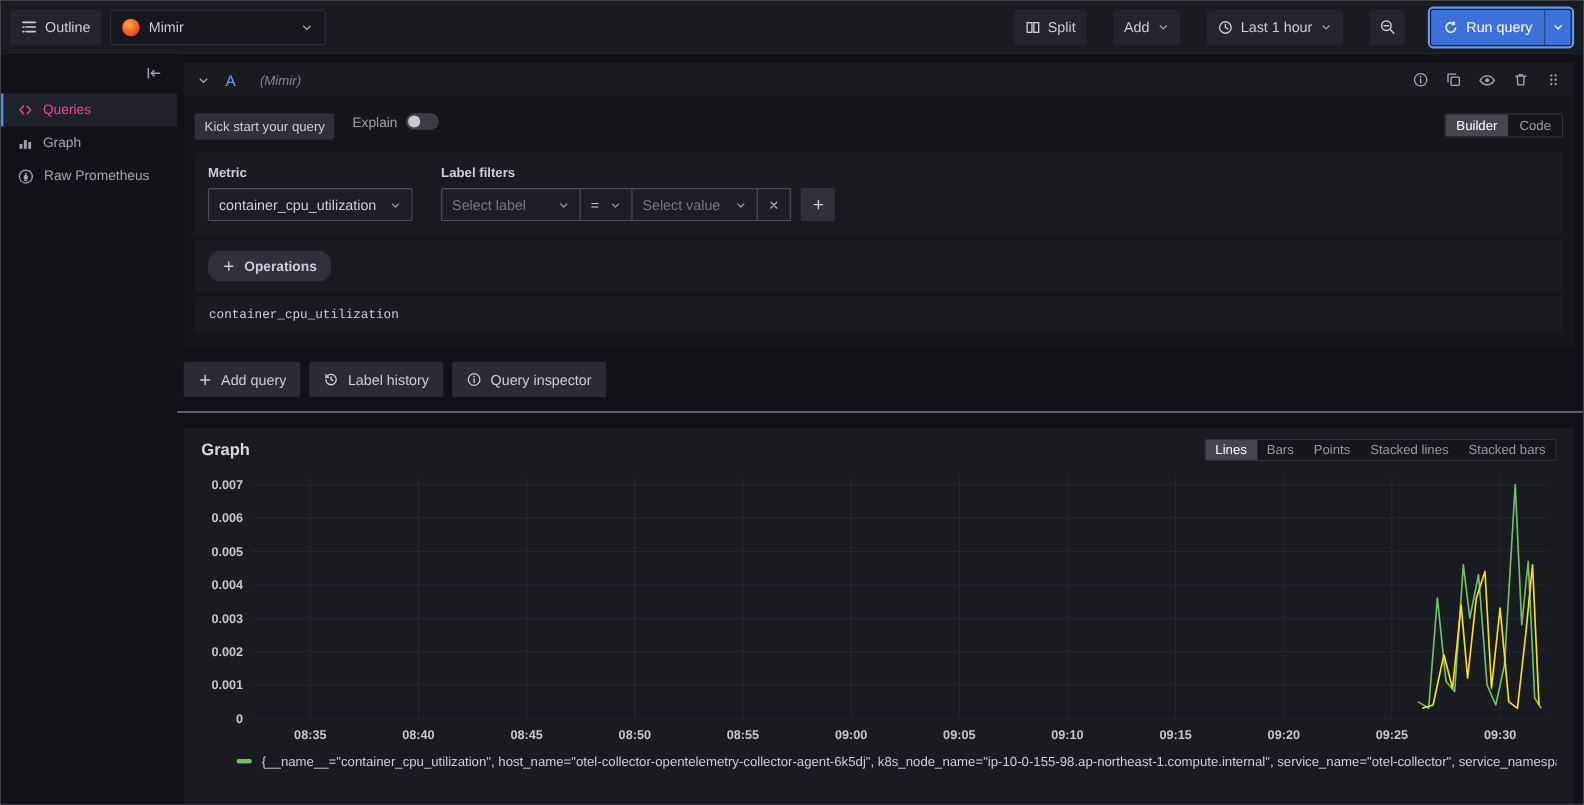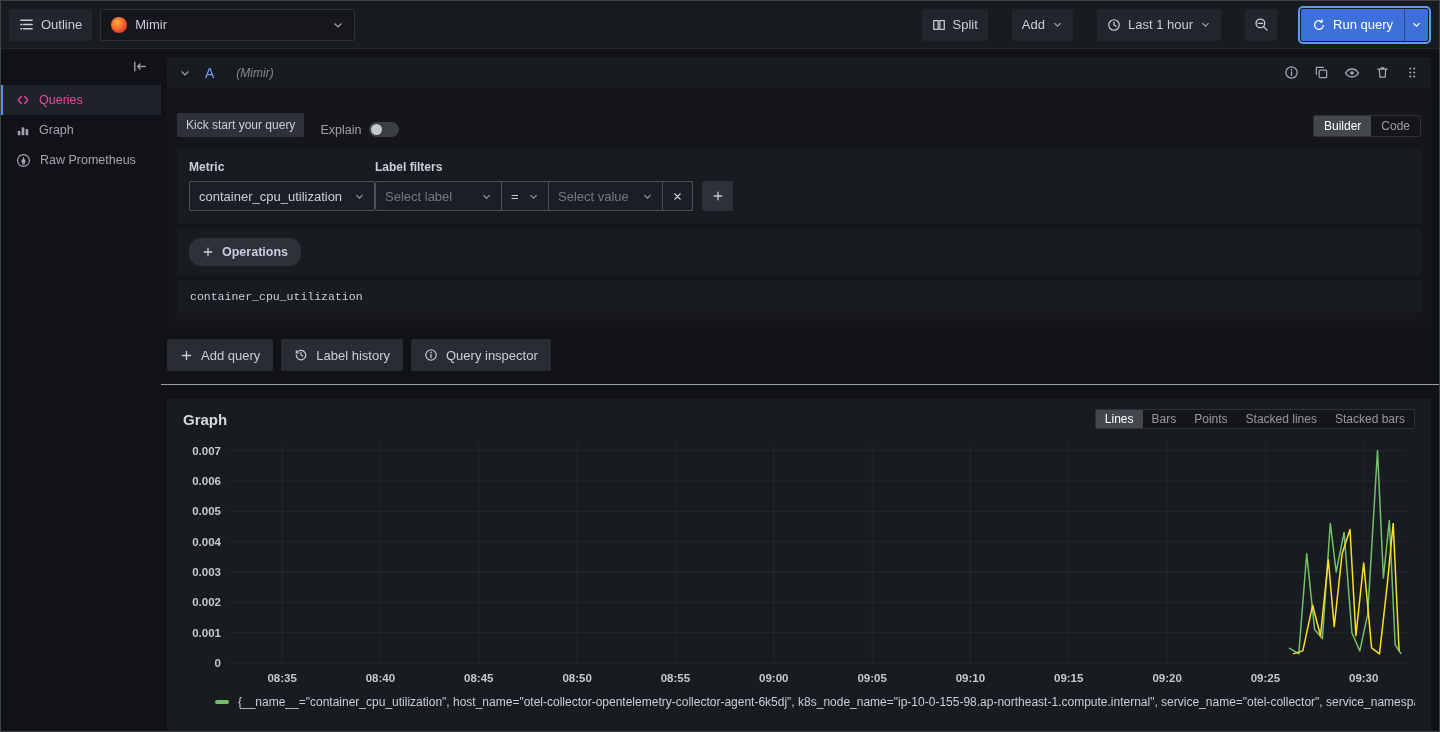--- a/index.html
+++ b/index.html
@@ -12,21 +12,21 @@
   .icon{display:inline-flex;align-items:center;justify-content:center;line-height:0}
   svg{display:block}
 
   
   .topbar{height:48px;background:#181b1f;display:flex;align-items:center;gap:8px;
     padding:0 8px;border-bottom:1px solid #24262c}
   .tb-btn{display:inline-flex;align-items:center;gap:7px;height:32px;padding:0 10px;
     background:#22252b;border:none;border-radius:2px;color:#ccccdc;font-size:13px;
     font-weight:500;cursor:pointer;font-family:inherit}
   .icon-btn{width:32px;padding:0;justify-content:center}
-  .ds-picker{display:flex;align-items:center;gap:8px;height:32px;width:255px;padding:0 10px;
+  .ds-picker{display:flex;align-items:center;gap:8px;height:32px;width:196px;padding:0 10px;
     background:#15171c;border:1px solid #2d3037;border-radius:2px;cursor:pointer}
   .ds-picker .grow{flex:1;font-weight:500}
   .mimir-logo{width:16px;height:16px;border-radius:50%;
     background:radial-gradient(circle at 40% 35%,#ffb03c 0%,#f1562e 55%,#c62e24 100%)}
   .tb-right{margin-left:auto;display:flex;gap:24px}
   .run-split{display:flex;border-radius:2px;outline:2px solid #5e9bf7;outline-offset:1px;margin-right:3px}
   .run-main{display:flex;align-items:center;gap:7px;height:32px;padding:0 11px;
     background:#3d71d9;color:#fff;border:none;border-radius:2px 0 0 2px;font-weight:500;
     font-size:13px;cursor:pointer;font-family:inherit}
   .run-caret{width:24px;height:32px;display:flex;align-items:center;justify-content:center;
@@ -44,34 +44,34 @@
 
   
   .main{position:absolute;top:48px;left:160px;right:0;bottom:0;overflow:hidden}
   .query-wrap{margin:8px 8px 0 6px}
   .q-header{height:31px;background:#181b1f;display:flex;align-items:center;gap:6px;padding:0 12px}
   .refid{color:#6e9fff;font-weight:500;font-size:14px;margin-left:8px}
   .ds-hint{color:rgba(204,204,220,.6);font-style:italic;font-size:12px;margin-left:16px}
   .q-actions{margin-left:auto;display:flex;align-items:center;gap:15px;color:rgba(204,204,220,.8)}
   .q-actions .icon{cursor:pointer}
   .q-body{background:#141619;padding:9px 10px 10px}
-  .q-toolbar{display:flex;align-items:flex-end;margin:16px 0 12px}
+  .q-toolbar{display:flex;align-items:flex-start;margin:6px 0 12px}
   .kick-btn{height:24px;padding:0 9px;background:#2d3139;border:none;border-radius:2px;
     color:#ccccdc;font-size:12px;font-weight:500;cursor:pointer;font-family:inherit}
   .explain{display:flex;align-items:center;gap:8px;margin-left:16px;
     color:rgba(204,204,220,.75);font-size:12.5px}
   .toggle{width:30px;height:15px;background:#3a3e45;border-radius:8px;position:relative;cursor:pointer}
   .toggle::after{content:"";position:absolute;left:2px;top:2px;width:11px;height:11px;
     border-radius:50%;background:#c7c8cd}
   .mode-group{margin-left:auto;display:flex;border:1px solid #2d3037;border-radius:2px;
     background:#141619;overflow:hidden}
   .mode-item{padding:3px 10px;font-size:12px;color:rgba(204,204,220,.72);cursor:pointer}
   .mode-item.active{background:#44474e;color:#fff;font-weight:500}
   .q-box{background:#181b1f;margin-bottom:4px}
-  .q-builder{padding:11px 12px 13px;display:flex;}
+  .q-builder{padding:11px 12px 13px;display:flex;gap:26px}
   .field-label{display:block;font-size:12px;font-weight:600;color:#ccccdc;margin-bottom:7px}
   .sel{height:30px;background:#1b1e24;border:1px solid #4b5058;border-radius:2px;display:flex;
     align-items:center;gap:9px;padding:0 9px;font-size:13px;cursor:pointer}
   .sel .chev{margin-left:auto;color:rgba(204,204,220,.7)}
   .placeholder{color:rgba(204,204,220,.5)}
   .filters{display:flex;align-items:center}
   .filters .seg{margin-left:-1px;border-radius:0}
   .filters .seg:first-child{margin-left:0;border-radius:2px 0 0 2px}
   .xseg{width:31px;justify-content:center;gap:0}
   .add-filter{width:31px;height:30px;margin-left:9px;background:#2d3139;border:none;border-radius:2px;

